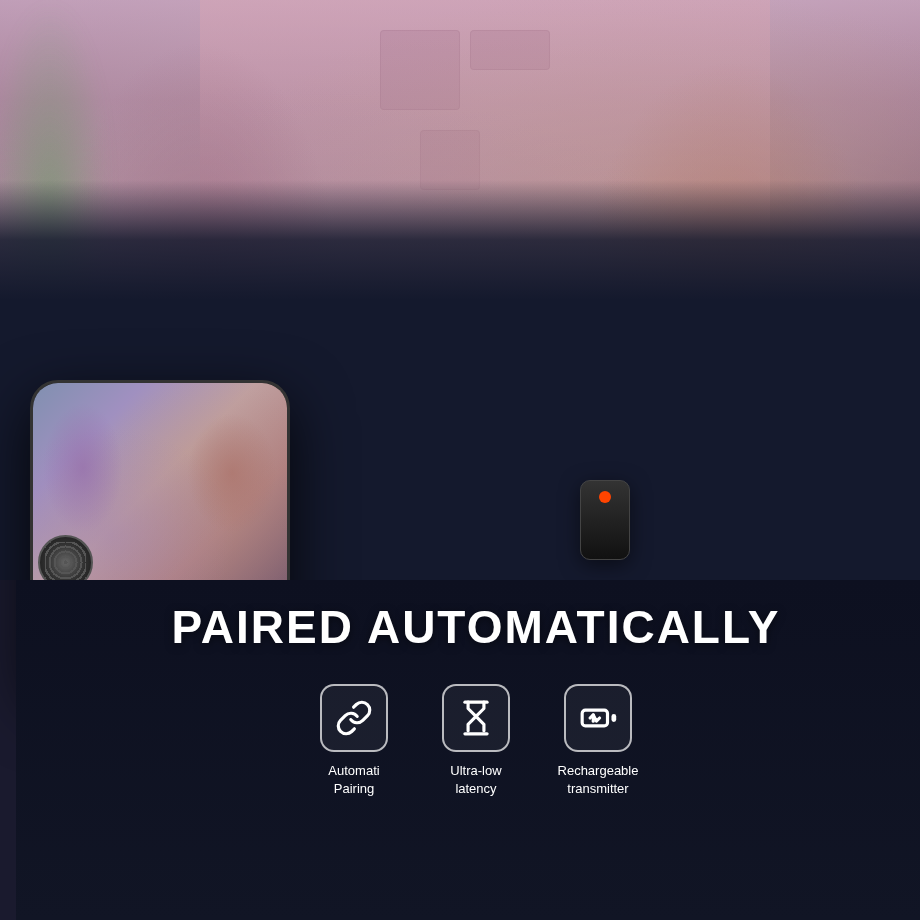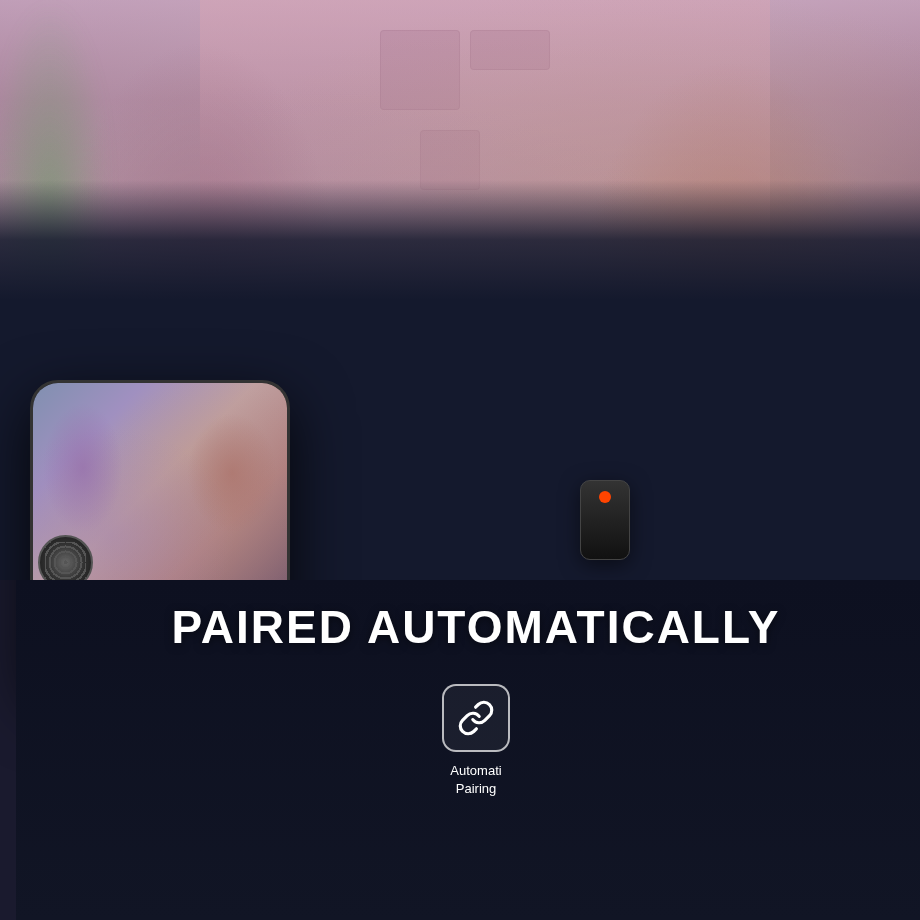--- a/index.html
+++ b/index.html
@@ -415,19 +415,41 @@
         <div class="feature-icon-box">
           <svg viewBox="0 0 24 24">
             <path d="M10 13a5 5 0 0 0 7.54.54l3-3a5 5 0 0 0-7.07-7.07l-1.72 1.71" stroke-linecap="round" stroke-linejoin="round"></path>
             <path d="M14 11a5 5 0 0 0-7.54-.54l-3 3a5 5 0 0 0 7.07 7.07l1.71-1.71" stroke-linecap="round" stroke-linejoin="round"></path>
           </svg>
         </div>
         <span class="feature-label">Automati<br>Pairing</span>
       </div>
 
 
-
+      <div class="feature-item">
+        <div class="feature-icon-box">
+          <svg viewBox="0 0 24 24">
+            <path d="M5 2h14" stroke-linecap="round"></path>
+            <path d="M5 22h14" stroke-linecap="round"></path>
+            <path d="M17 2v4l-5 5 5 5v4" stroke-linecap="round" stroke-linejoin="round"></path>
+            <path d="M7 2v4l5 5-5 5v4" stroke-linecap="round" stroke-linejoin="round"></path>
+          </svg>
+        </div>
+        <span class="feature-label">Ultra-low<br>latency</span>
+      </div>
+
+      <div class="feature-item">
+        <div class="feature-icon-box">
+          <svg viewBox="0 0 24 24">
+            <rect x="2" y="7" width="16" height="10" rx="2" ry="2" stroke-linecap="round" stroke-linejoin="round"></rect>
+            <line x1="22" y1="11" x2="22" y2="13" stroke-linecap="round" stroke-width="3"></line>
+            <line x1="9" y1="10" x2="9" y2="14" stroke-linecap="round"></line>
+            <polyline points="7 12 9 10 11 14 13 12" stroke-linecap="round" stroke-linejoin="round"></polyline>
+          </svg>
+        </div>
+        <span class="feature-label">Rechargeable<br>transmitter</span>
+      </div>
 
 
     </div>
   </div>
 
 </div>
 
 </body></html>

